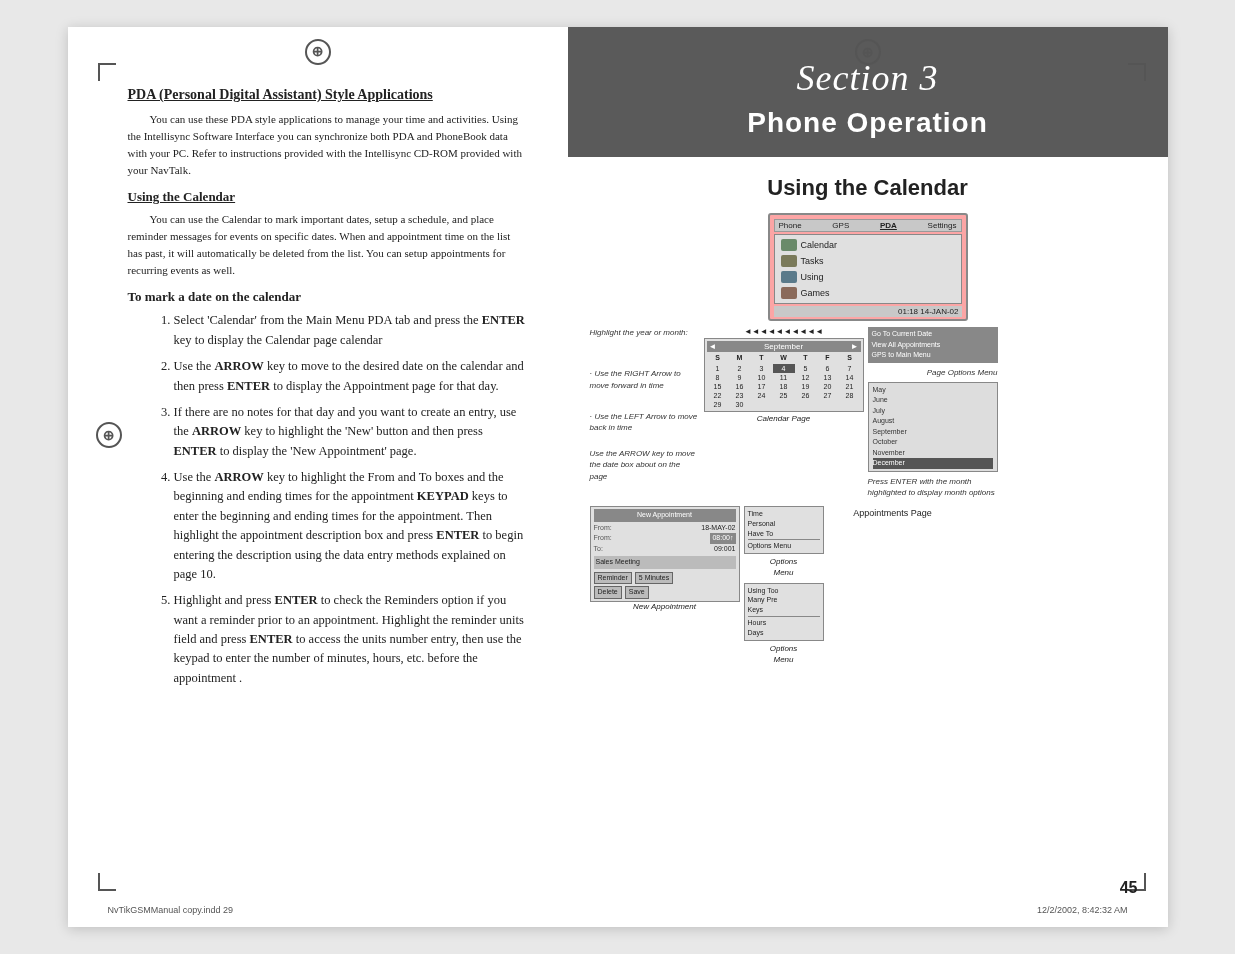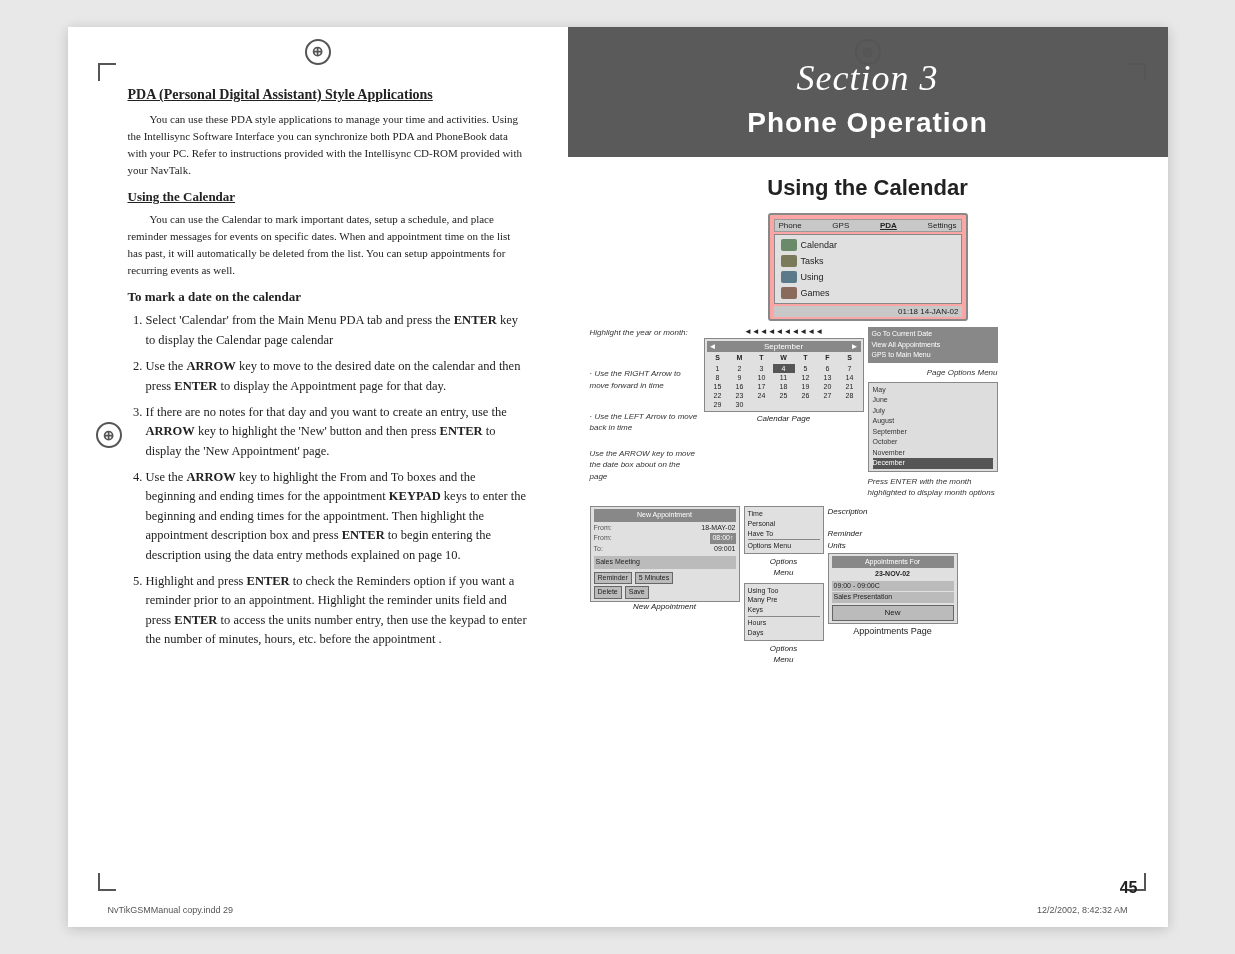--- a/index.html
+++ b/index.html
@@ -329,20 +329,21 @@
       display: block;
     }
     .numbered-list {
       padding-left: 18px;
       margin-bottom: 8px;
     }
     .numbered-list li {
       font-size: 12.5px;
       line-height: 1.55;
       margin-bottom: 7px;
+      margin-left: 28px;
     }
     .bold { font-weight: bold; }
     .page-number {
       position: absolute;
       bottom: 30px;
       right: 30px;
       font-size: 16px;
       font-weight: bold;
       font-family: Arial, sans-serif;
     }
@@ -665,28 +666,20 @@
               <div>Keys</div>
               <div style="border-top:1px solid #888; margin:1px 0;"></div>
               <div>Hours</div>
               <div>Days</div>
             </div>
           </div>
           <div class="italic-note" style="text-align:center;">Options<br>Menu</div>
         </div>
 
         <div class="appt-right">
-          <div class="italic-note" style="margin-bottom:2px; text-align:left;">Description<br><br>Reminder<br>Units</div>
-          <div class="appt-for-box">
-            <div class="appt-for-header">Appointments For</div>
-            <div class="appt-for-date">23-NOV-02</div>
-            <div class="appt-entry">09:00 - 09:00C</div>
-            <div class="appt-entry">Sales Presentation</div>
-            <div class="new-btn">New</div>
-          </div>
           <div class="appt-page-label">Appointments Page</div>
         </div>
       </div>
 
     </div>
 
     <div class="page-number">45</div>
   </div>
 
   <div class="bottom-info">

